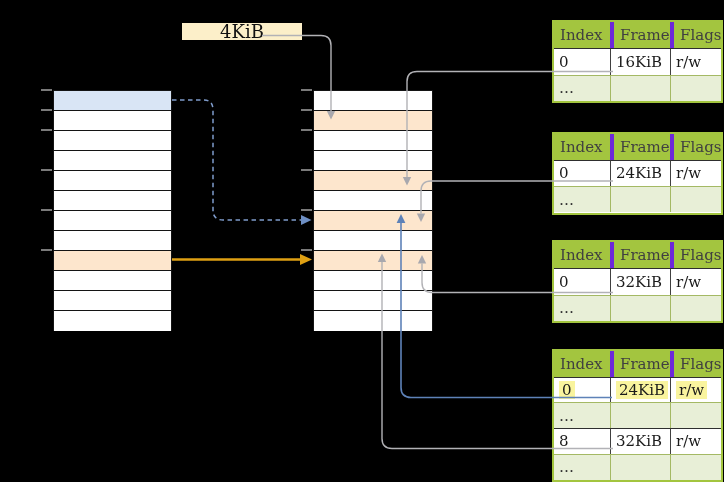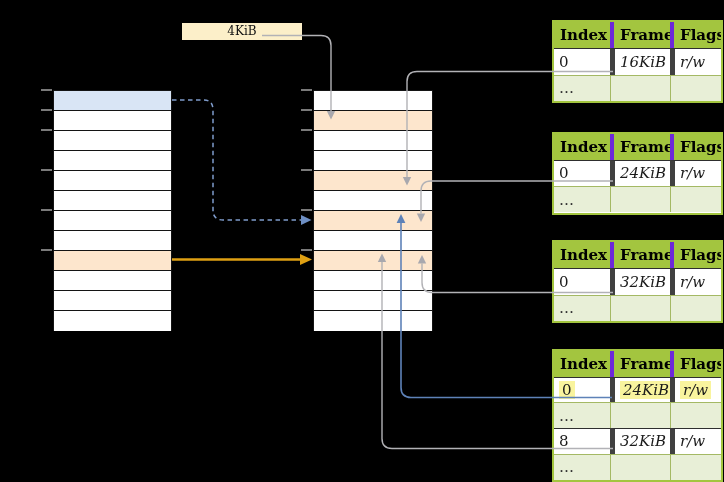--- a/index.html
+++ b/index.html
@@ -39,21 +39,21 @@
     background: #7a7a7a;
   }
 
   
   .labelbox {
     position: absolute;
     left: 182px; top: 23px;
     width: 120px; height: 17px;
     background: #fcefc9;
     color: #111111;
-    font-size: 12px;
+    font-size: 18px;
     line-height: 17px;
     text-align: center;
   }
 
   
   .ptable {
     position: absolute;
     left: 552px;
     width: 171px;
     box-sizing: border-box;
@@ -75,27 +75,27 @@
     align-items: center;
     padding-left: 5px;
     overflow: hidden;
     white-space: nowrap;
   }
   .tcell.c1 { width: 56px; }
   .tcell.c2 { width: 60px; }
   .tcell.c3 { flex: 1; }
   .trow.thead .tcell {
     background: #a3c53f;
-    color: #000000;
-    font-weight: bold;
+    color: #404040;
+    font-weight: normal;
     padding-left: 6px;
   }
   .trow.thead .tcell.c2, .trow.thead .tcell.c3 { border-left: 4px solid #6d28d9; }
   .trow.tdata .tcell { background: #ffffff; border-top: 1px solid #2e2e2e; }
-  .trow.tdata .tcell.c2, .trow.tdata .tcell.c3 { border-left: 5px solid #404040; font-style: italic; }
+  .trow.tdata .tcell.c2, .trow.tdata .tcell.c3 { border-left: 1px solid #404040; }
   .trow.tdots .tcell { background: #e8efd7; border-top: 1px solid #a4b964; color: #333; }
   .trow.tdots .tcell.c2, .trow.tdots .tcell.c3 { border-left: 1px solid #a4b964; }
   .hl { background: #f9f49e; padding: 0 3px; }
 
   
   svg.overlay {
     position: absolute;
     left: 0; top: 0;
     pointer-events: none;
   }

